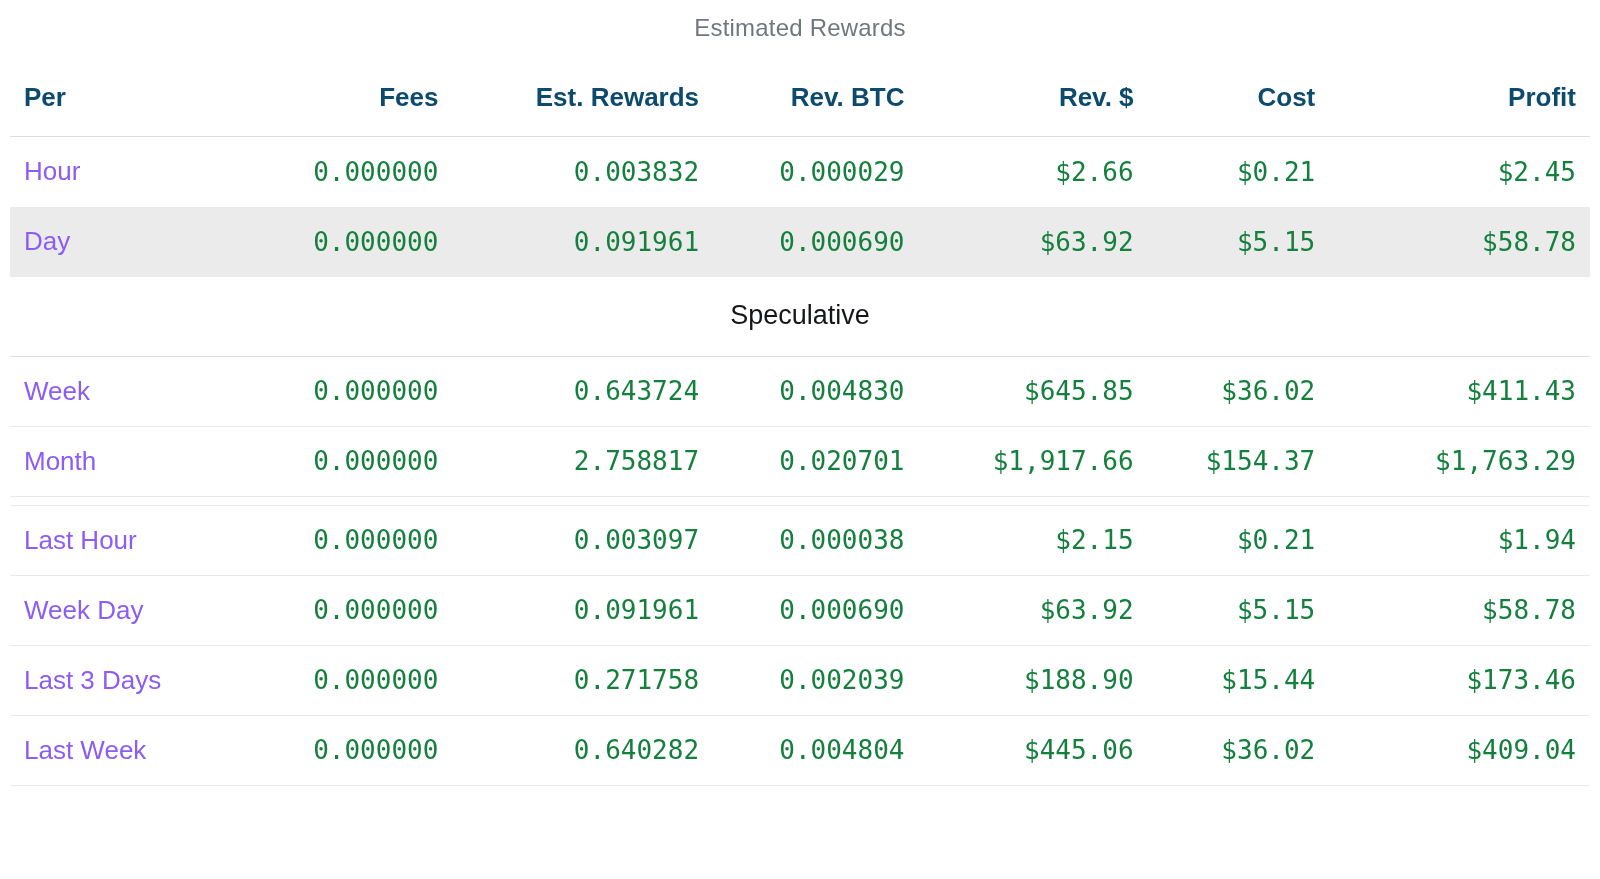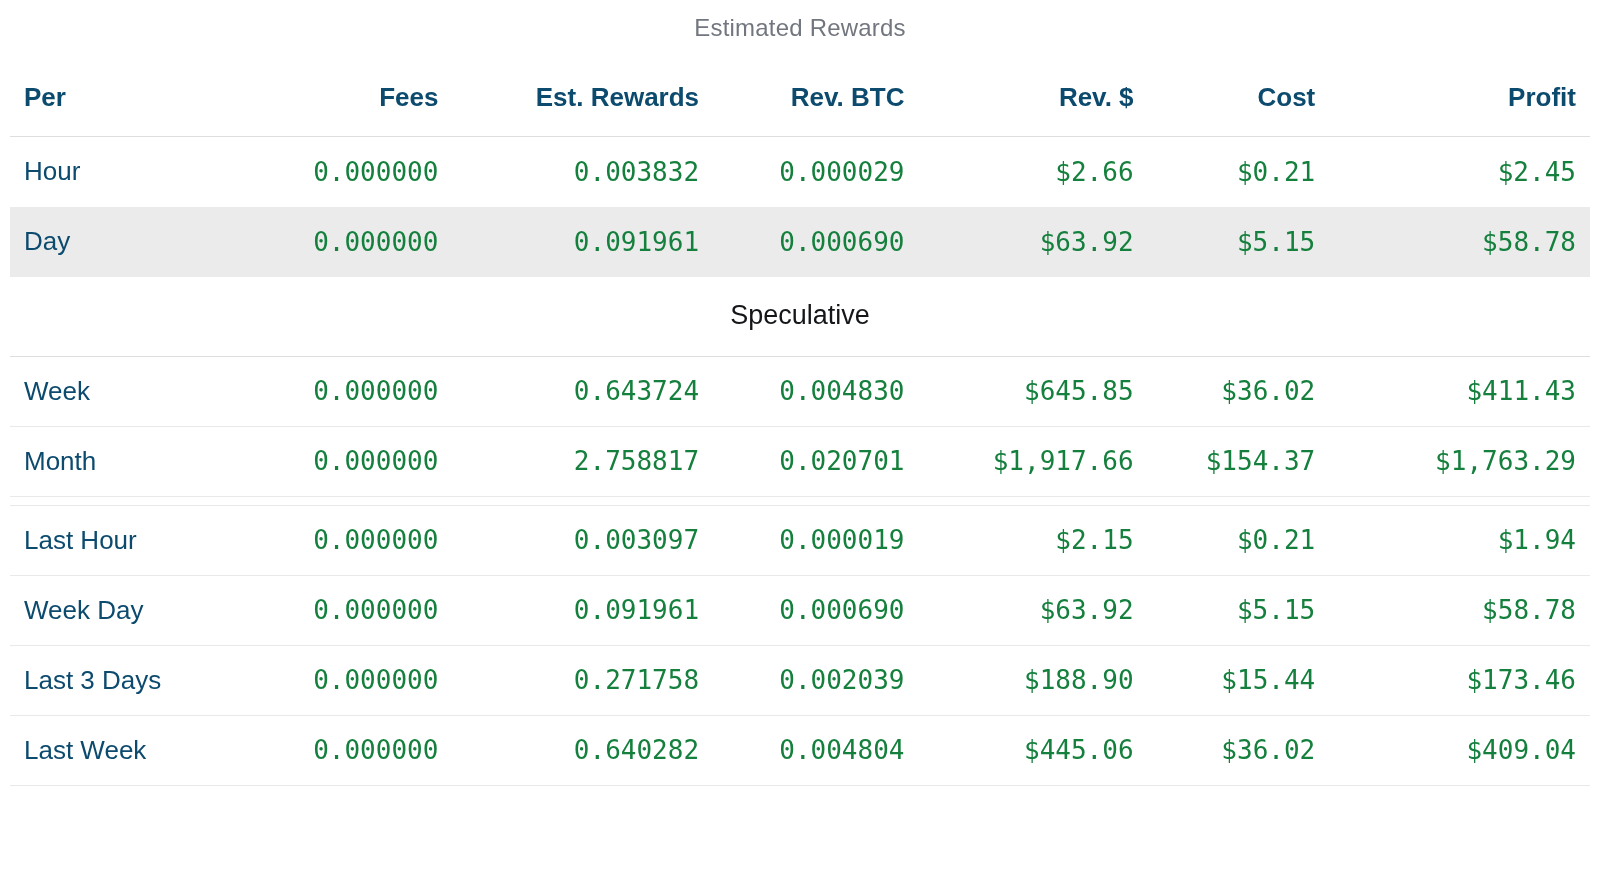--- a/index.html
+++ b/index.html
@@ -35,21 +35,21 @@
     font-size:26px;font-weight:700;color:#0c4a6e;
     text-align:right;padding:26px 14px 23px 14px;
     border-bottom:1px solid var(--header-border);
     white-space:nowrap;
   }
   th.first{text-align:left;}
   td{padding:0 14px;white-space:nowrap;}
   tr.data-row td{height:70px;border-bottom:1px solid var(--row-border);}
   tr.data-row.no-divider td{border-bottom:none;}
   tr.data-row.highlight td{background:var(--highlight);}
-  td.label{font-size:26px;text-align:left;color:#0c4a6e;}
+  td.label{font-size:26px;text-align:left;color:#8b5cf6;}
   td.num{
     font-family:"DejaVu Sans Mono", monospace;
     font-size:26px;text-align:right;color:#15803d;
   }
   tr.section-row td{
     text-align:center;font-size:27px;color:#141619;
     padding:23px 14px 25px 14px;
     border-bottom:1px solid var(--header-border);
   }
   tr.gap-row td{height:9px;border-bottom:1px solid var(--row-border);padding:0;}
@@ -128,21 +128,21 @@
 
   <tr class="gap-row">
     <td colspan="7"></td>
   </tr>
 
 
   <tr class="data-row">
     <td class="label">Last Hour</td>
     <td class="num">0.000000</td>
     <td class="num">0.003097</td>
-    <td class="num">0.000019</td>
+    <td class="num">0.000038</td>
     <td class="num">$2.15</td>
     <td class="num">$0.21</td>
     <td class="num">$1.94</td>
   </tr>
 
   <tr class="data-row">
     <td class="label">Week Day</td>
     <td class="num">0.000000</td>
     <td class="num">0.091961</td>
     <td class="num">0.000690</td>

